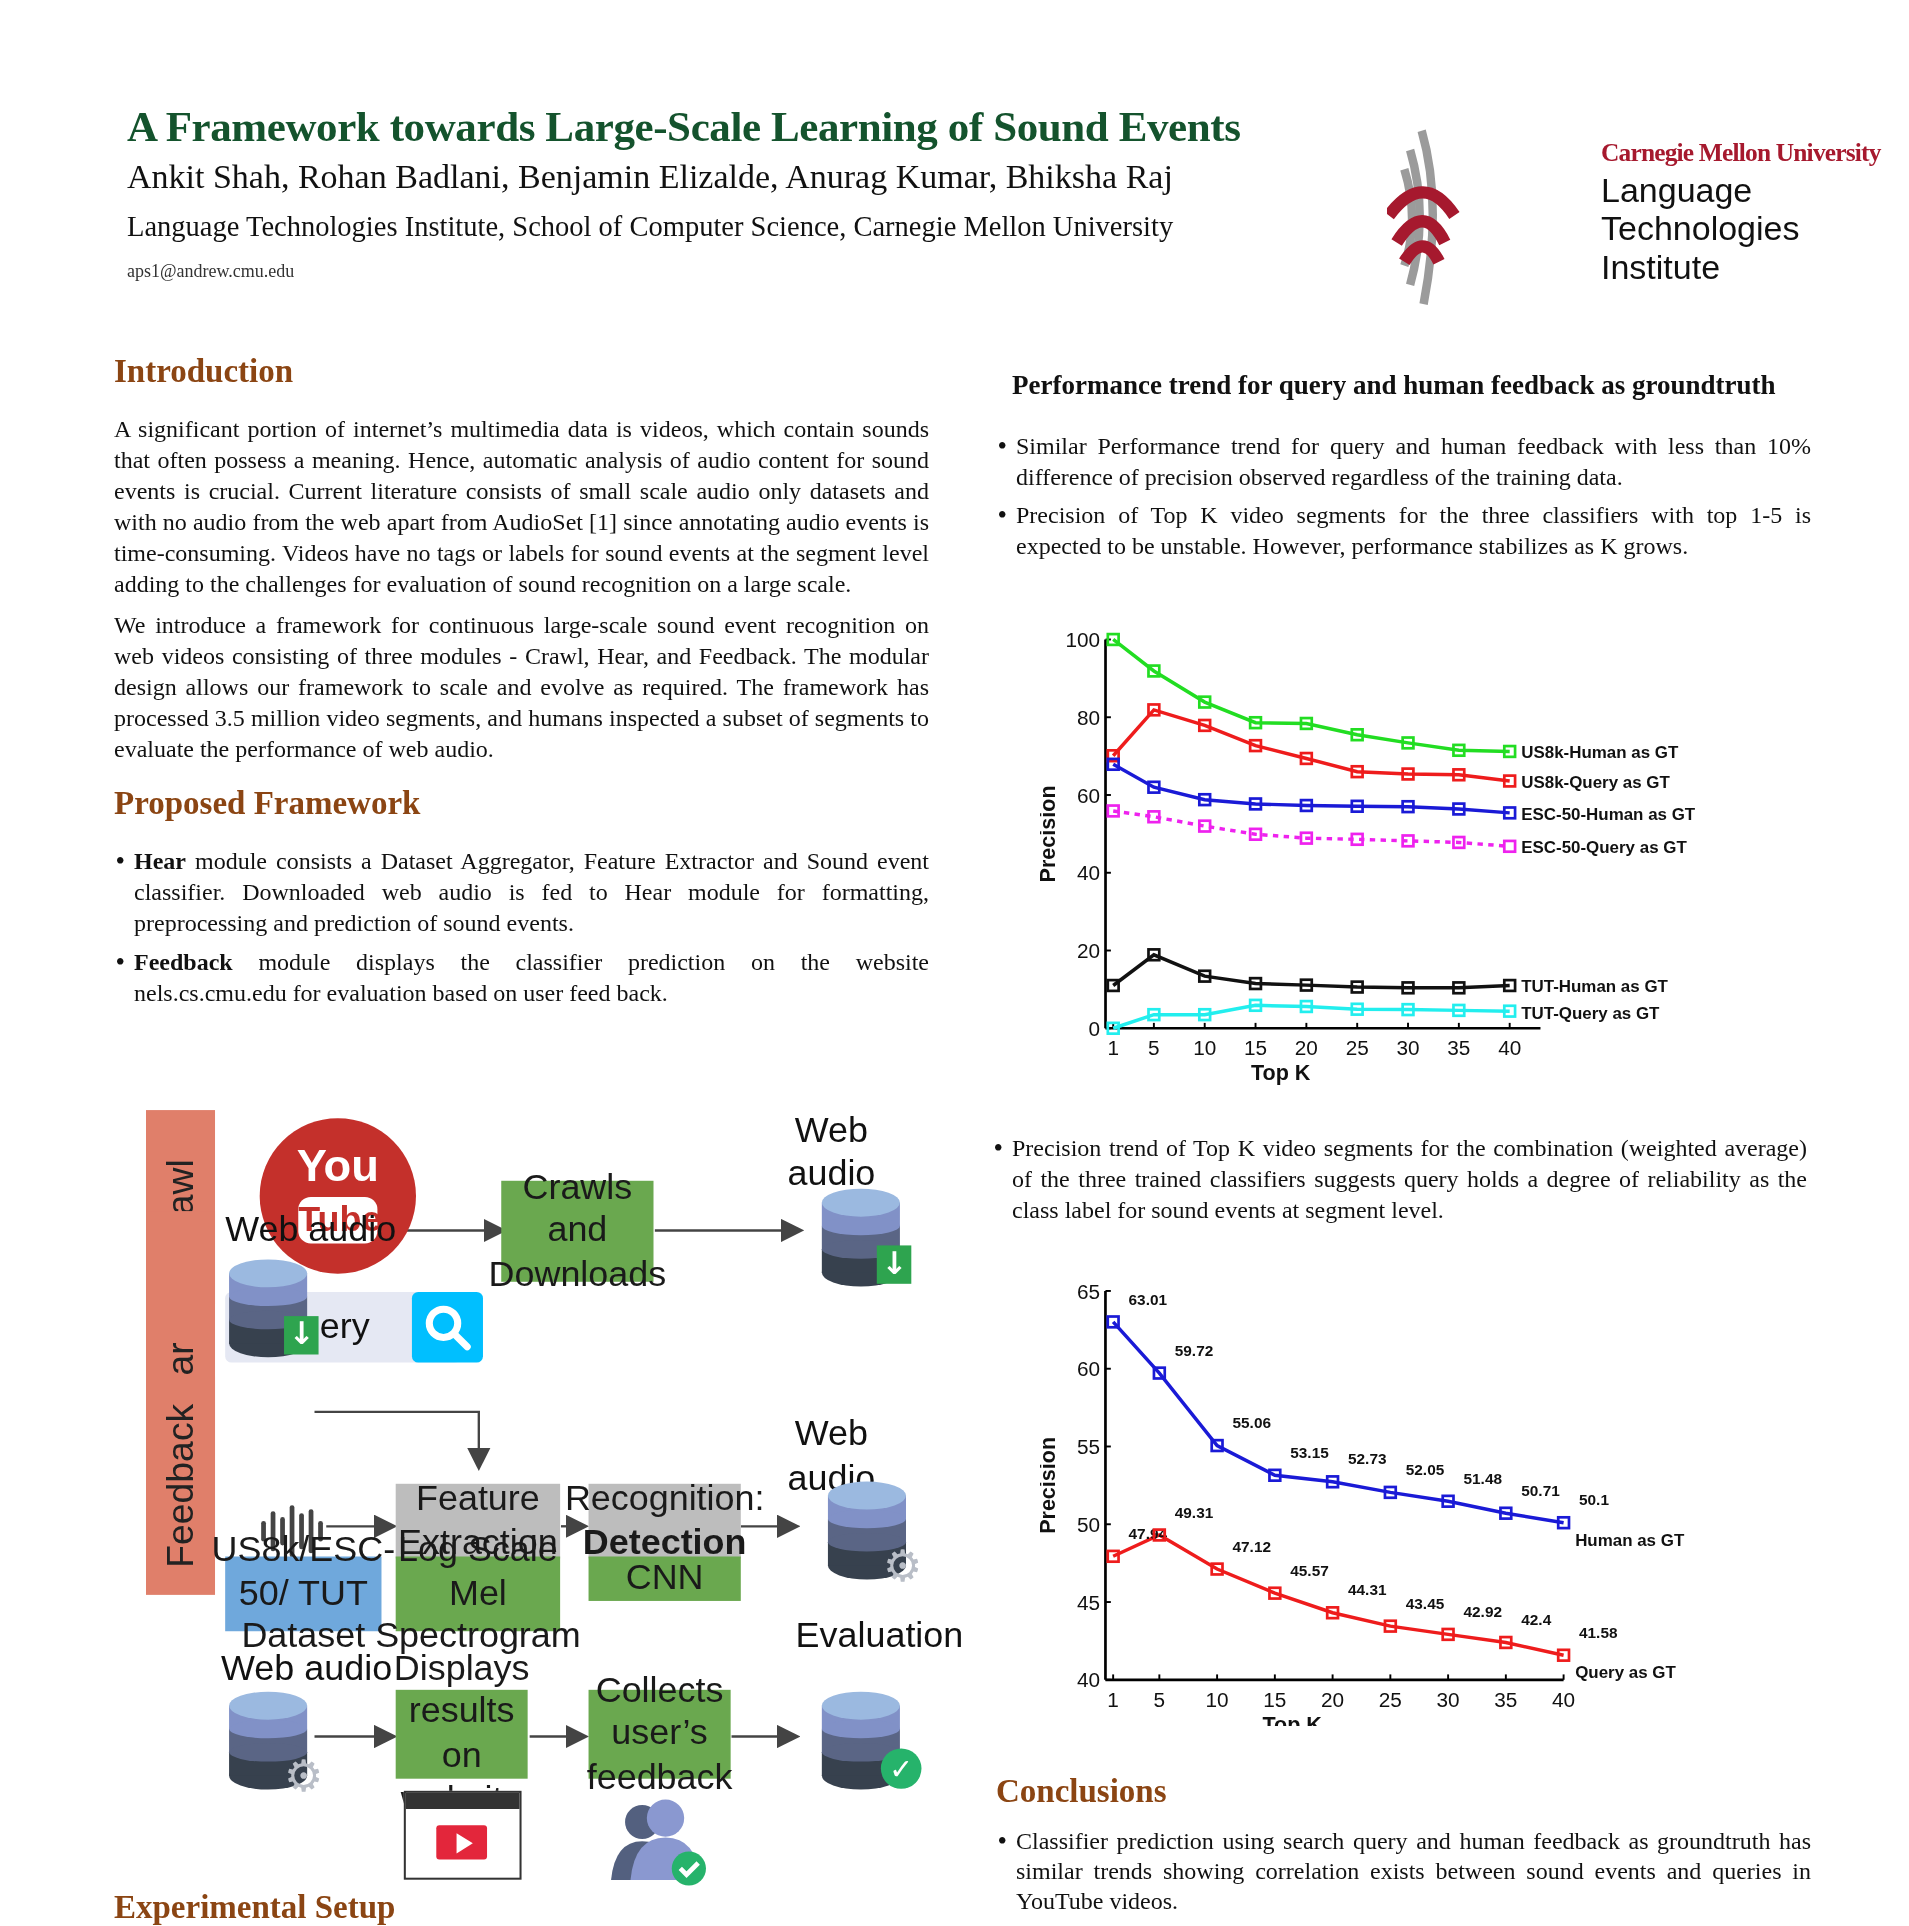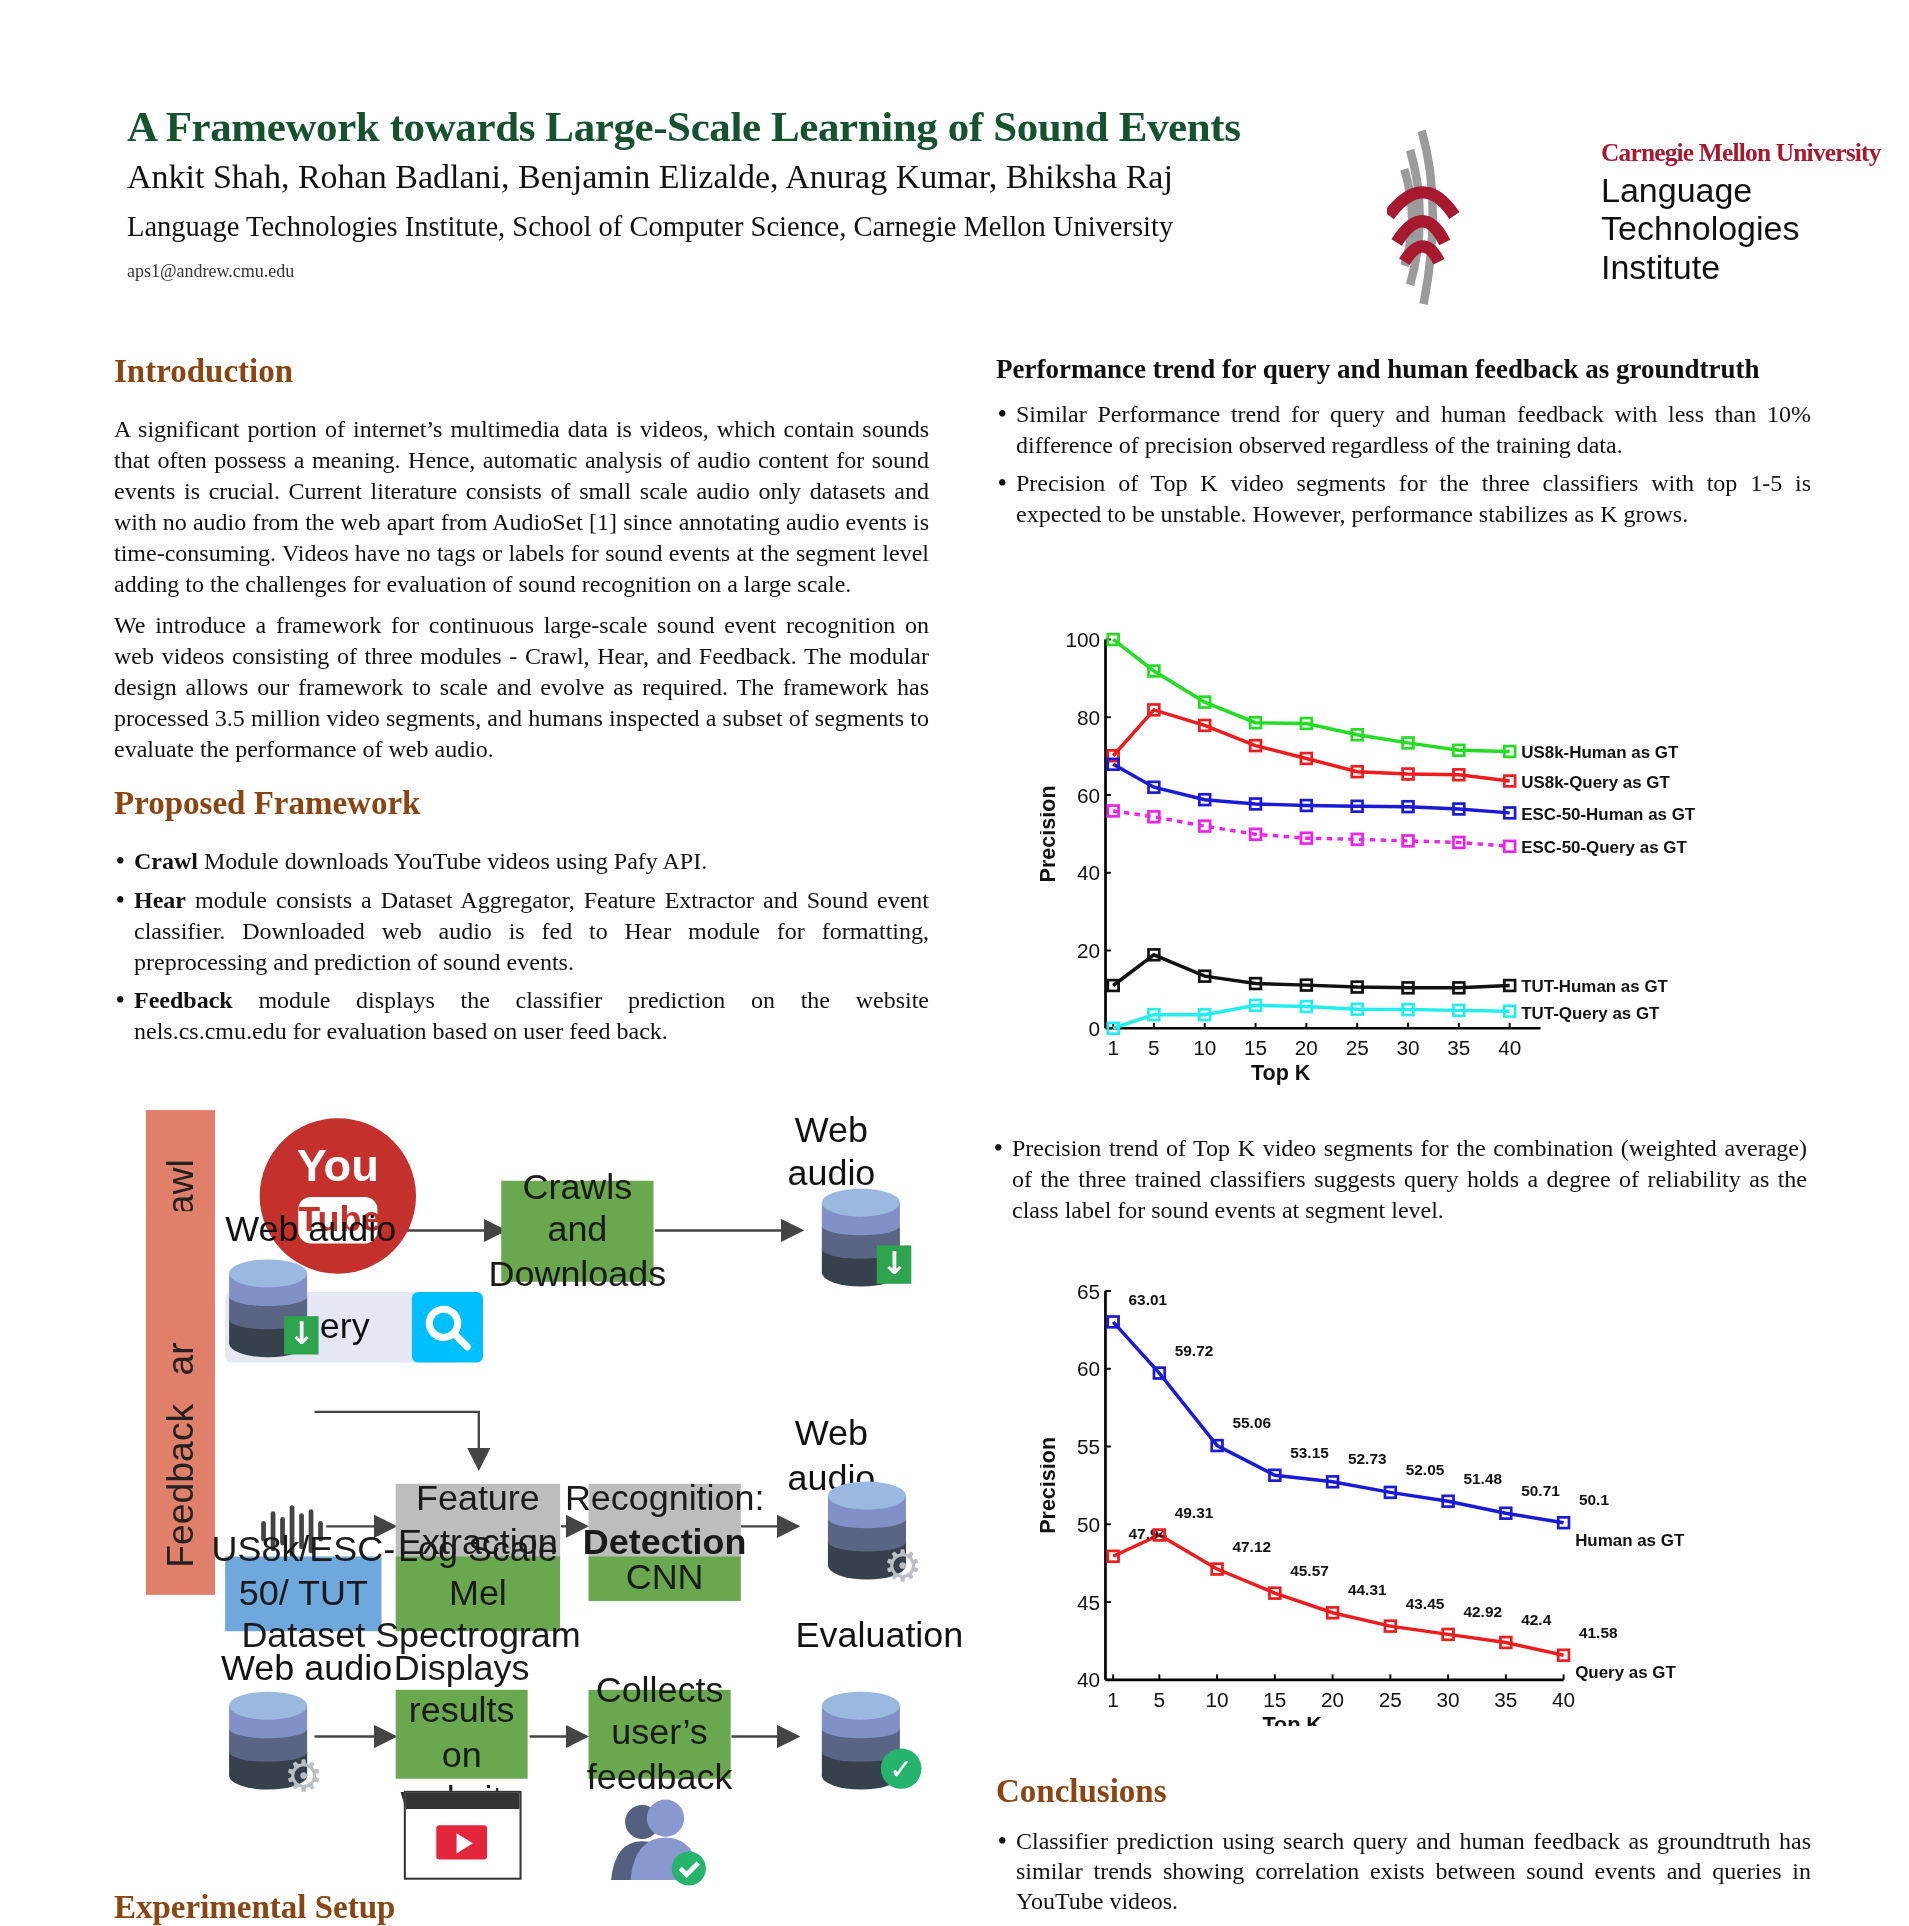--- a/index.html
+++ b/index.html
@@ -16,21 +16,21 @@
 
   .col { position:absolute; width:815px; font-size:24px; line-height:31px; text-align:justify; }
   #leftcol { left:114px; }
   #rightcol { left:996px; }
   h2.sec { font-size:33px; font-weight:bold; color:#8b4513; margin:0; line-height:39px; font-family:"Liberation Serif",serif; }
   p { margin:0; }
   ul.b { list-style:none; margin:0; padding:0; }
   ul.b li { position:relative; padding-left:20px; margin-bottom:7.7px; }
   ul.b li::before { content:"\2022"; position:absolute; left:1.5px; top:0; font-size:27px; }
   .bold { font-weight:bold; }
-  h3.sub { font-size:27px; font-weight:bold; margin:0; line-height:35px; text-align:justify; text-align-last:left; }
+  h3.sub { font-size:27px; font-weight:bold; margin:16px; line-height:35px; text-align:justify; text-align-last:left; }
 
   
   #diagram { left:146px; top:1102px; width:767px; height:747px; }
   .lane { position:absolute; left:0; width:34px; background:#e07f6a; }
   .lane span { position:absolute; left:50%; top:50%; transform:translate(-50%,-50%) rotate(-90deg);
                font-family:"Liberation Sans","DejaVu Sans",sans-serif; font-size:18.5px; white-space:nowrap; color:#222; }
   .gbox { position:absolute; background:#6aa84f; font-family:"Liberation Sans","DejaVu Sans",sans-serif; font-size:17.7px; color:#1a1a1a; text-align:center; display:flex; align-items:center; justify-content:center; line-height:21.6px; }
   .graybox { position:absolute; background:#bdbdbd; font-family:"Liberation Sans","DejaVu Sans",sans-serif; font-size:17.7px; color:#1a1a1a; text-align:center; display:flex; align-items:center; justify-content:center; line-height:21.6px; flex-direction:column; }
   .bluebox { position:absolute; background:#6fa8dc; font-family:"Liberation Sans","DejaVu Sans",sans-serif; font-size:17.7px; color:#1a1a1a; text-align:center; display:flex; align-items:center; justify-content:center; line-height:21.6px; }
   .dlabel { position:absolute; font-family:"Liberation Sans","DejaVu Sans",sans-serif; font-size:17.7px; color:#111; text-align:center; line-height:21.6px; white-space:nowrap; }
@@ -66,21 +66,20 @@
 <div id="leftcol" class="col" style="top:352px;">
   <h2 class="sec">Introduction</h2>
   <div style="height:23px"></div>
   <p>A significant portion of internet’s multimedia data is videos, which contain sounds that often possess a meaning.  Hence, automatic analysis of audio content for sound events is crucial. Current literature consists of small scale audio only datasets and with no audio from the web apart from AudioSet [1] since annotating audio events is time-consuming.  Videos have no tags or labels for sound events at the segment level adding to the challenges for evaluation of sound recognition on a large scale.</p>
   <div style="height:10px"></div>
   <p>We introduce a framework for continuous large-scale sound event recognition on web videos consisting of three modules - Crawl, Hear, and Feedback. The modular design allows our framework to scale and evolve as required. The framework has processed 3.5 million video segments, and humans inspected a subset of segments to evaluate the performance of web audio.</p>
   <div style="height:19px"></div>
   <h2 class="sec">Proposed Framework</h2>
   <div style="height:23px"></div>
   <ul class="b">
-    <li><span class="bold">Crawl</span><span> Module downloads YouTube videos using Pafy API.</span></li>
     <li><span class="bold">Hear</span><span> module consists a Dataset Aggregator, Feature Extractor and Sound event classifier. Downloaded web audio is fed to Hear module for formatting, preprocessing and prediction of sound events.</span></li>
     <li><span class="bold">Feedback</span><span> module displays the classifier prediction on the website nels.cs.cmu.edu for evaluation based on user feed back.</span></li>
   </ul>
 </div>
 
 <div id="diagram" class="abs" style="transform-origin: 0px 0px; width: 378px; height: 370px; transform: scale(2.03, 2.02);">
   <svg class="abs" style="left:0;top:0" width="378" height="370" viewBox="0 0 980 960">
     <defs>
       <marker id="ah" markerWidth="10" markerHeight="10" refX="8" refY="5" orient="auto" markerUnits="strokeWidth">
         <path d="M0,0 L10,5 L0,10 z" fill="#444"></path>

